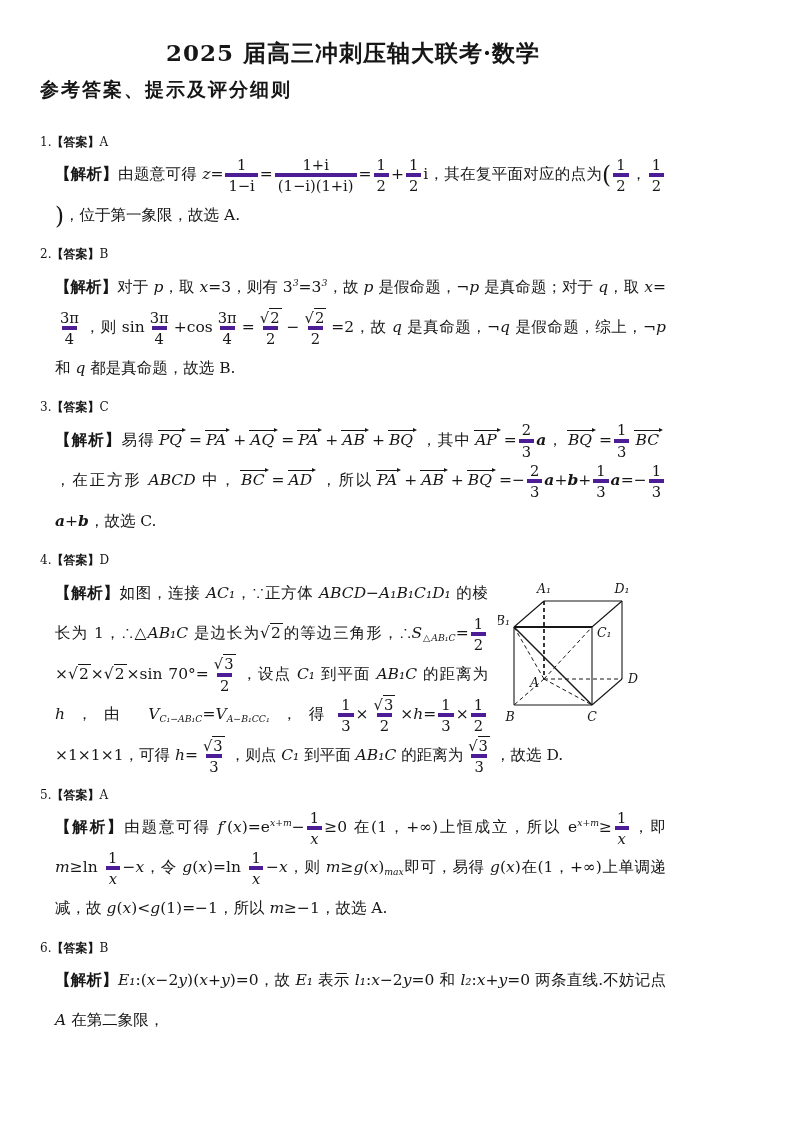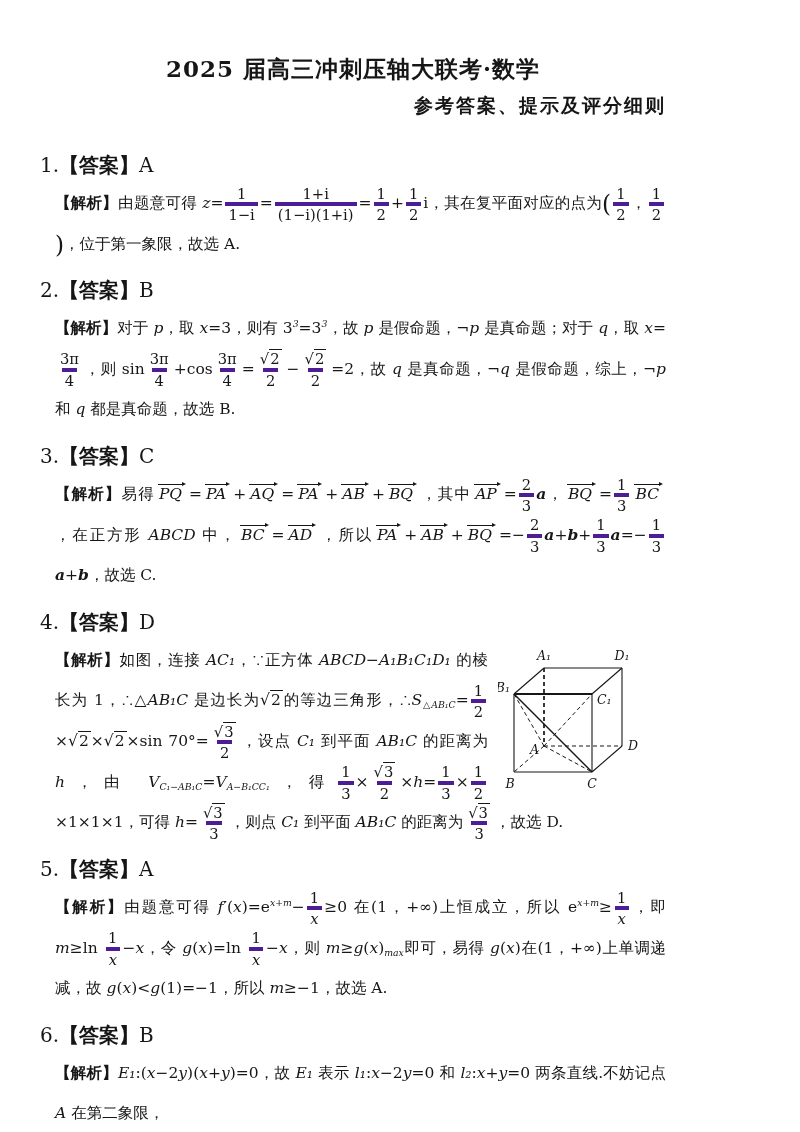--- a/index.html
+++ b/index.html
@@ -1,31 +1,31 @@
 <!DOCTYPE html>
 <html><head>
 <meta charset="utf-8">
 <style>
   html,body{margin:0;padding:0;background:#ffffff;}
   body{
     width:800px;height:1132px;overflow:hidden;
     color:#161616;
     font-family:"DejaVu Serif","Liberation Serif",serif;
   }
-  .page{position:relative;width:696px;height:1132px;box-sizing:border-box;padding:42px 30px 0 40px;}
+  .page{position:relative;width:696px;height:1132px;box-sizing:border-box;padding:26px 30px 0 40px;}
   .doc-title{
     text-align:center;font-size:23px;font-weight:700;letter-spacing:1px;
     margin:12px 0 8px 0;
   }
   .doc-subtitle{
-    text-align:right;font-size:19px;font-weight:700;letter-spacing:2px;
+    text-align:left;font-size:19px;font-weight:700;letter-spacing:2px;
     margin:0 0 30px 0;
   }
   .q{margin:0;}
-  .ans{font-size:20px;margin:10px 0 2px 0;line-height:1.6;}
+  .ans{font-size:12px;margin:10px 0 2px 0;line-height:1.6;}
   .tag{font-weight:700;}
   .exp{
     font-size:15.5px;margin:2px 0 10px 15px;line-height:2.62;
     text-align:justify;
   }
   
   .t{font-style:normal;}
   .mi{font-style:italic;}
   .mb{font-style:italic;font-weight:700;}
   .msup{font-size:0.6em;font-style:italic;vertical-align:0.65em;letter-spacing:0;}

